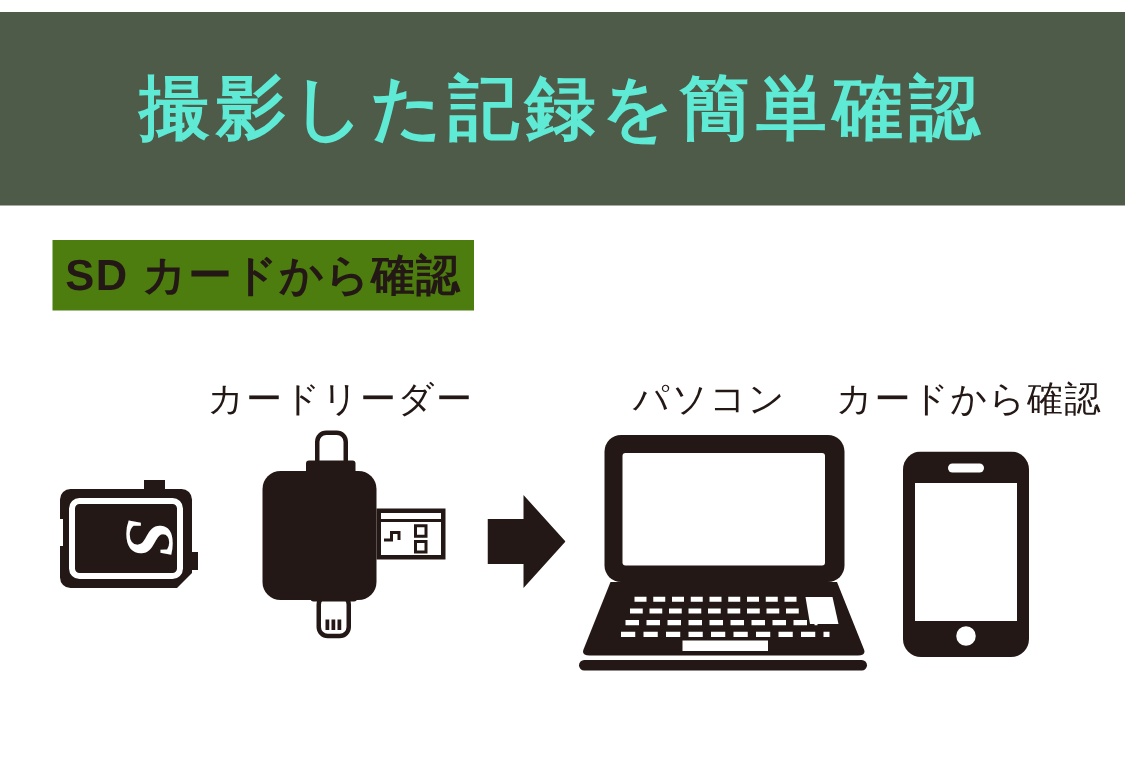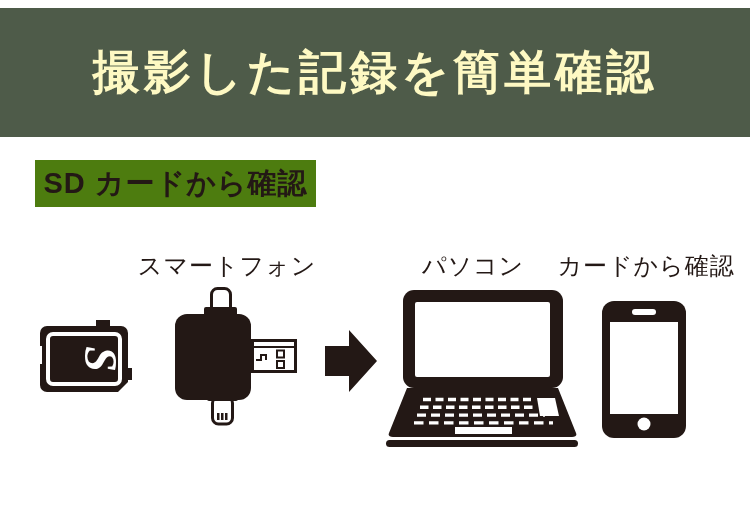--- a/index.html
+++ b/index.html
@@ -8,21 +8,21 @@
     font-family:"Liberation Sans",sans-serif;
   }
   .stage{position:absolute;inset:0;width:750px;height:512px;}
 
   
   .banner{
     position:absolute;left:0;top:8px;width:750px;height:129px;
     background:#4e5b49;display:flex;align-items:center;justify-content:center;
   }
   .banner-title{
-    color:#fef9c3;font-size:47px;font-weight:bold;letter-spacing:4px;white-space:nowrap;
+    color:#5eead4;font-size:47px;font-weight:bold;letter-spacing:4px;white-space:nowrap;
   }
 
   
   .section-label{
     position:absolute;left:35px;top:160px;width:281px;height:47px;
     background:#4d7c0f;display:flex;align-items:center;justify-content:center;
   }
   .section-label-text{
     color:#231815;font-size:29px;font-weight:bold;letter-spacing:1px;white-space:nowrap;
   }
@@ -51,21 +51,21 @@
 <div class="stage">
 
   <div class="banner">
     <span class="banner-title">撮影した記録を簡単確認</span>
   </div>
 
   <div class="section-label">
     <span class="section-label-text">SD カードから確認</span>
   </div>
 
-  <span class="flow-label lbl-reader">スマートフォン</span>
+  <span class="flow-label lbl-reader">カードリーダー</span>
   <span class="flow-label lbl-pc">パソコン</span>
   <span class="flow-label lbl-phone">カードから確認</span>
 
   <svg class="icon icon-sd" width="102" height="80" viewBox="0 0 102 80">
     <g fill="#231815">
       <rect x="6" y="8" width="88" height="66" rx="7"></rect>
       <rect x="62" y="2" width="14" height="8"></rect>
       <rect x="90" y="50" width="8" height="12"></rect>
     </g>
 

